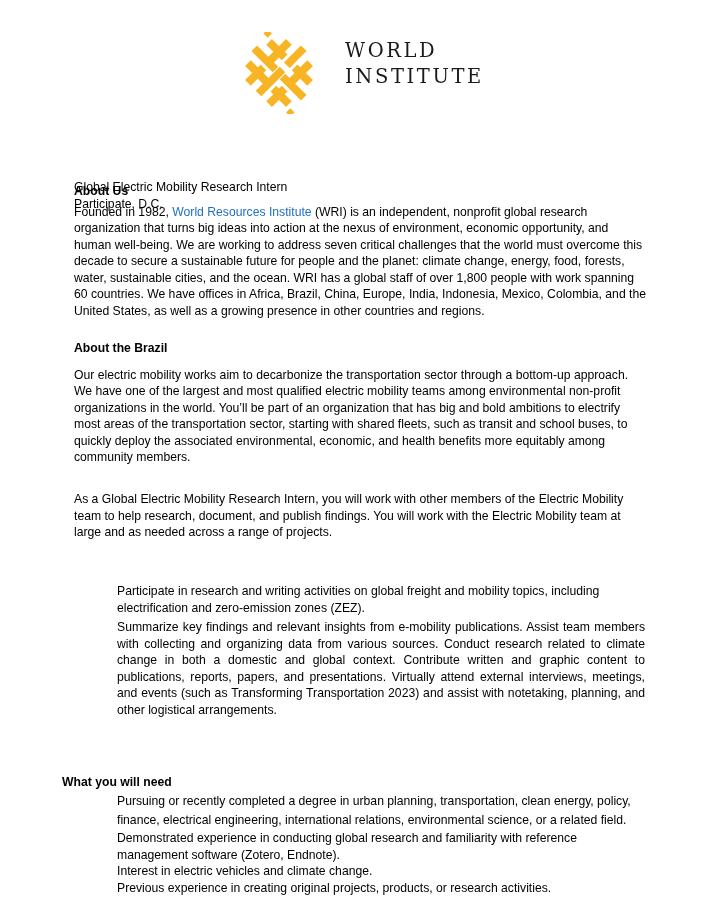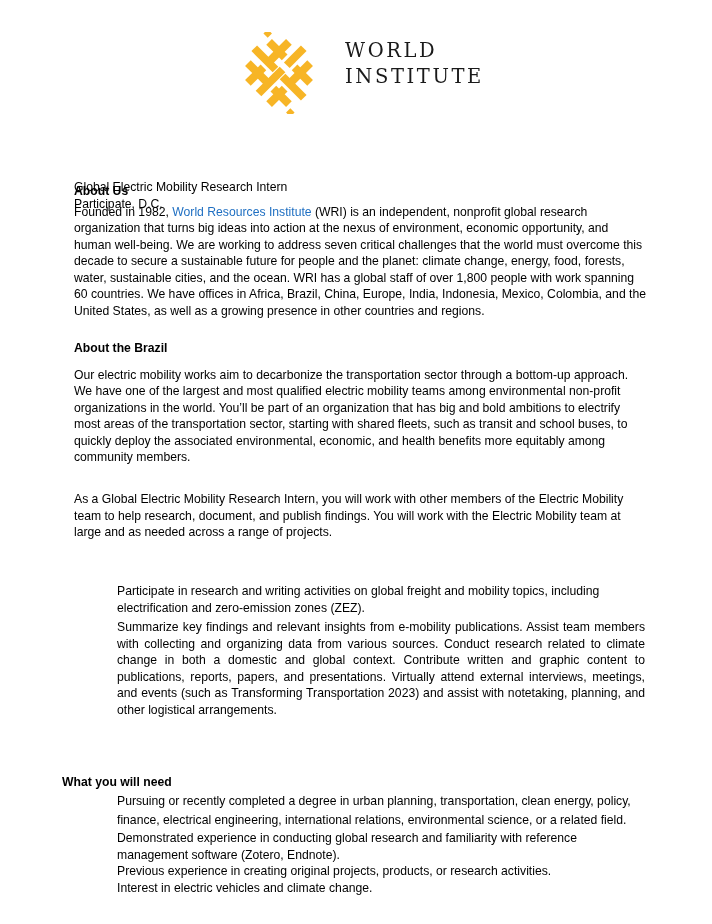--- a/index.html
+++ b/index.html
@@ -70,15 +70,15 @@
   <p class="justify">Summarize key findings and relevant insights from e-mobility publications. Assist team members with collecting and organizing data from various sources. Conduct research related to climate change in both a domestic and global context. Contribute written and graphic content to publications, reports, papers, and presentations. Virtually attend external interviews, meetings, and events (such as Transforming Transportation 2023) and assist with notetaking, planning, and other logistical arrangements.</p>
 </div>
 
 <div class="block" style="top:766px; left:62px;margin-top:8px;">
   <div class="h">What you will need</div>
 </div>
 
 <div class="indent" style="top:792px; width:530px;">
   <p style="line-height:19px;">Pursuing or recently completed a degree in urban planning, transportation, clean energy, policy, finance, electrical engineering, international relations, environmental science, or a related field.</p>
   <p>Demonstrated experience in conducting global research and familiarity with reference management software (Zotero, Endnote).</p>
+  <p>Interest in electric vehicles and climate change.</p>
   <p>Previous experience in creating original projects, products, or research activities.</p>
-  <p>Interest in electric vehicles and climate change.</p>
 </div>
 
 </body></html>

